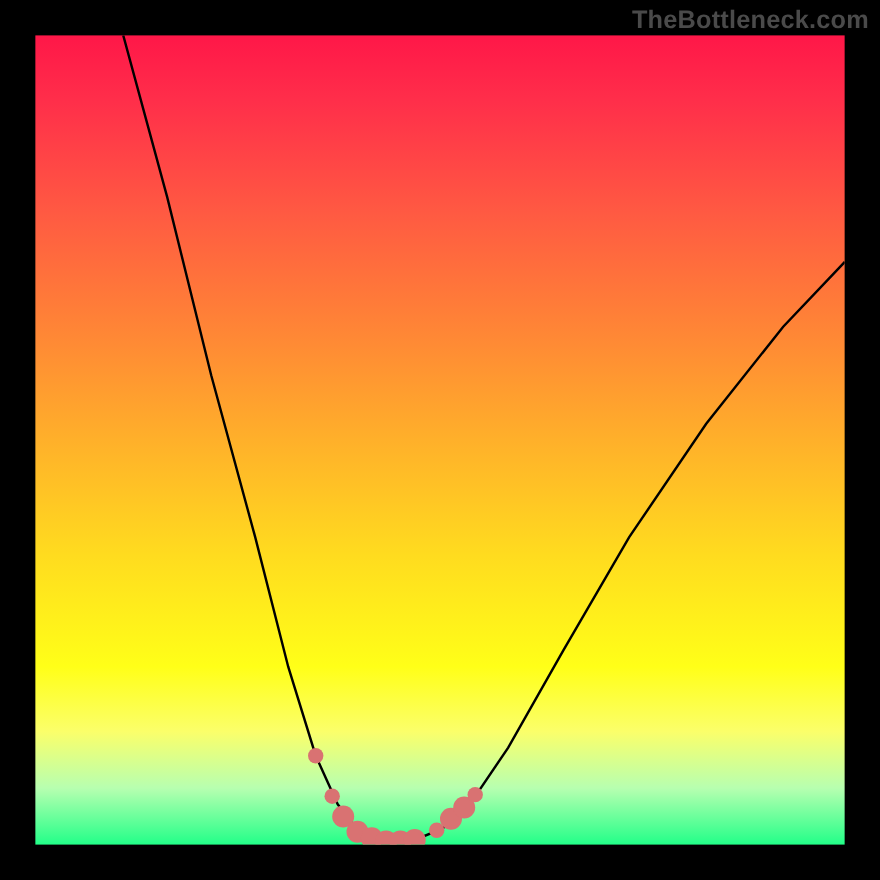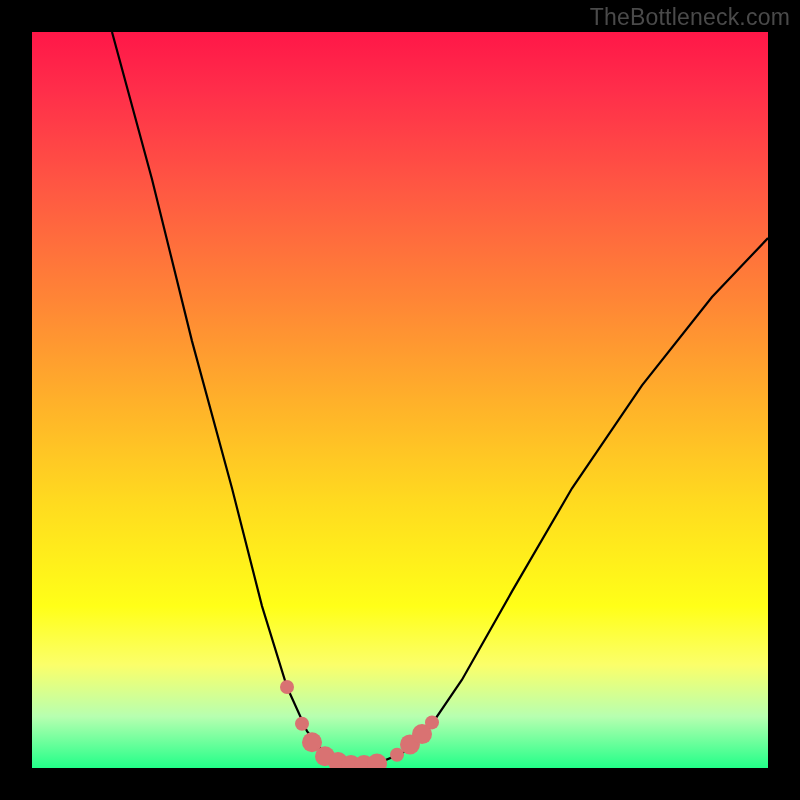--- a/index.html
+++ b/index.html
@@ -15,21 +15,21 @@
     position: relative;
     width: 800px;
     height: 800px;
   }
   .watermark {
     position: absolute;
     top: 4px;
     right: 10px;
     color: #4a4a4a;
     font-size: 23px;
-    font-weight: 400;
+    font-weight: 700;
     letter-spacing: 0.2px;
     z-index: 20;
   }
   .plot-frame {
     position: absolute;
     left: 32px;
     top: 32px;
     width: 736px;
     height: 736px;
     overflow: hidden;

